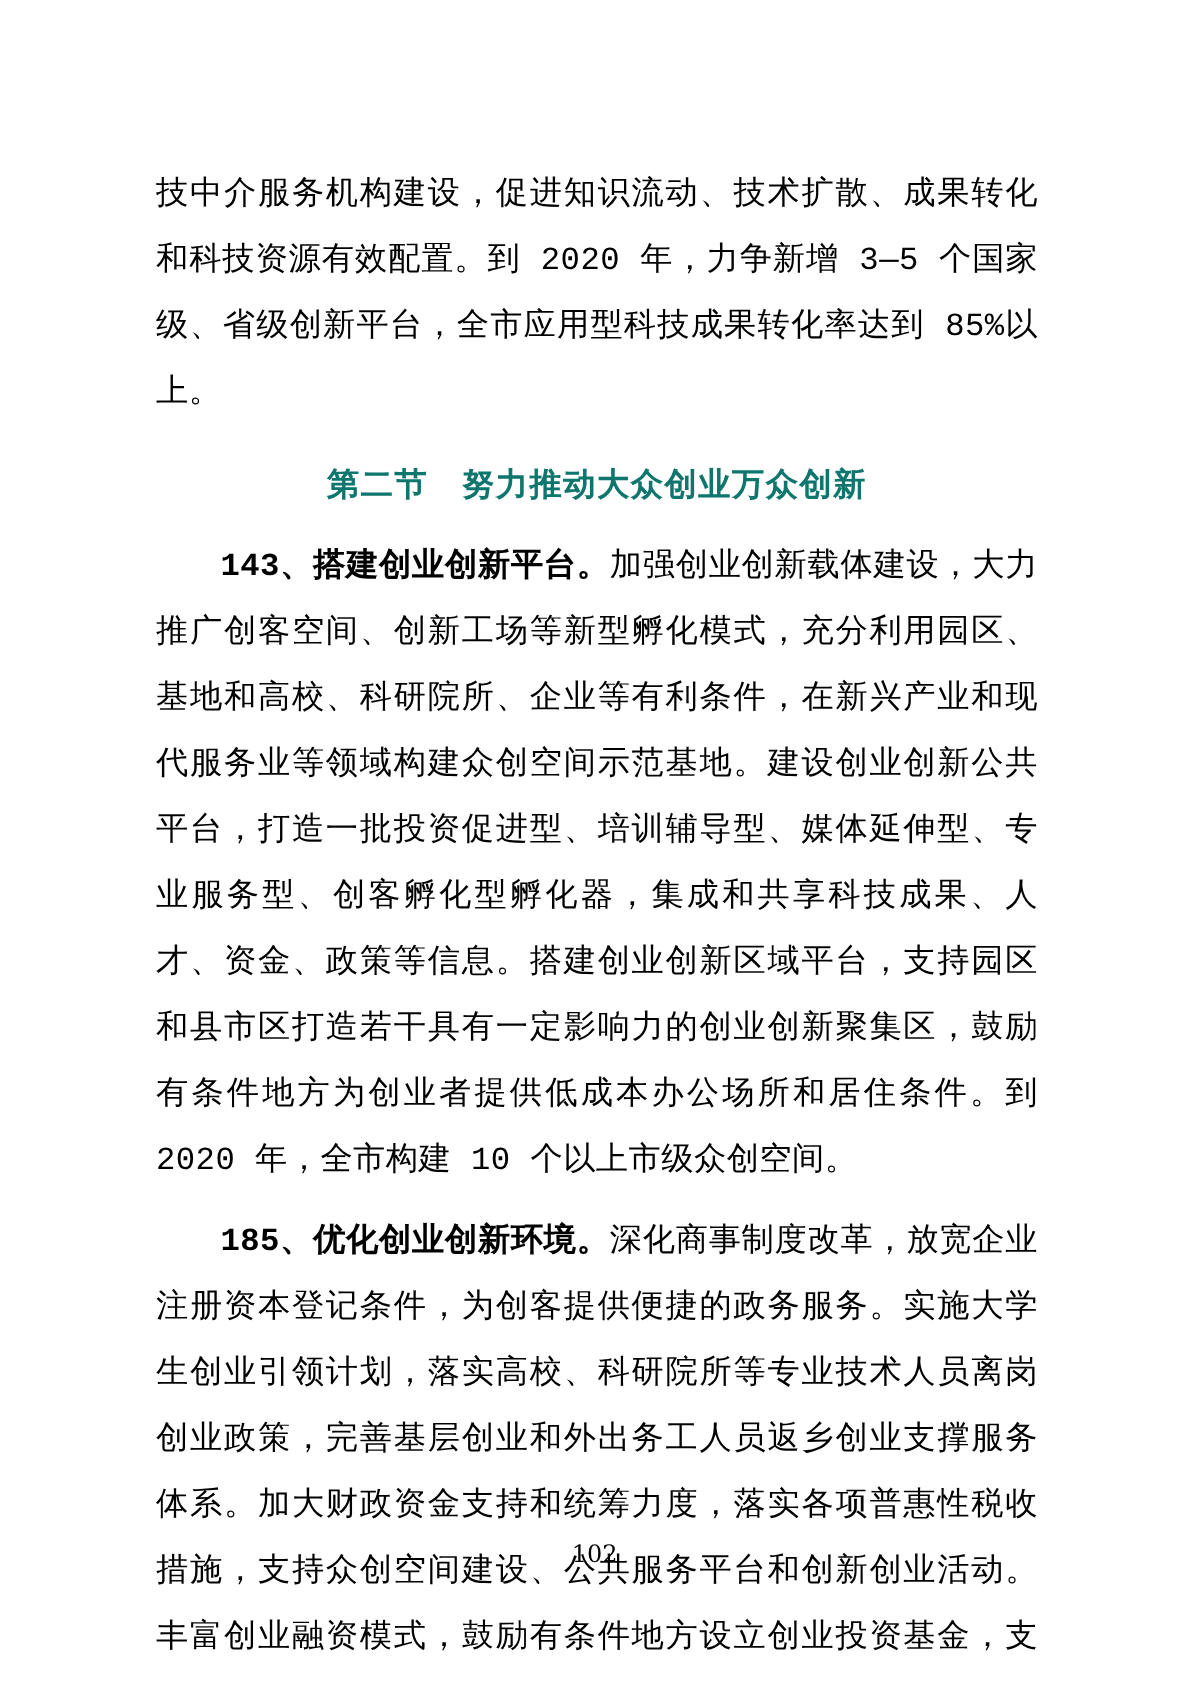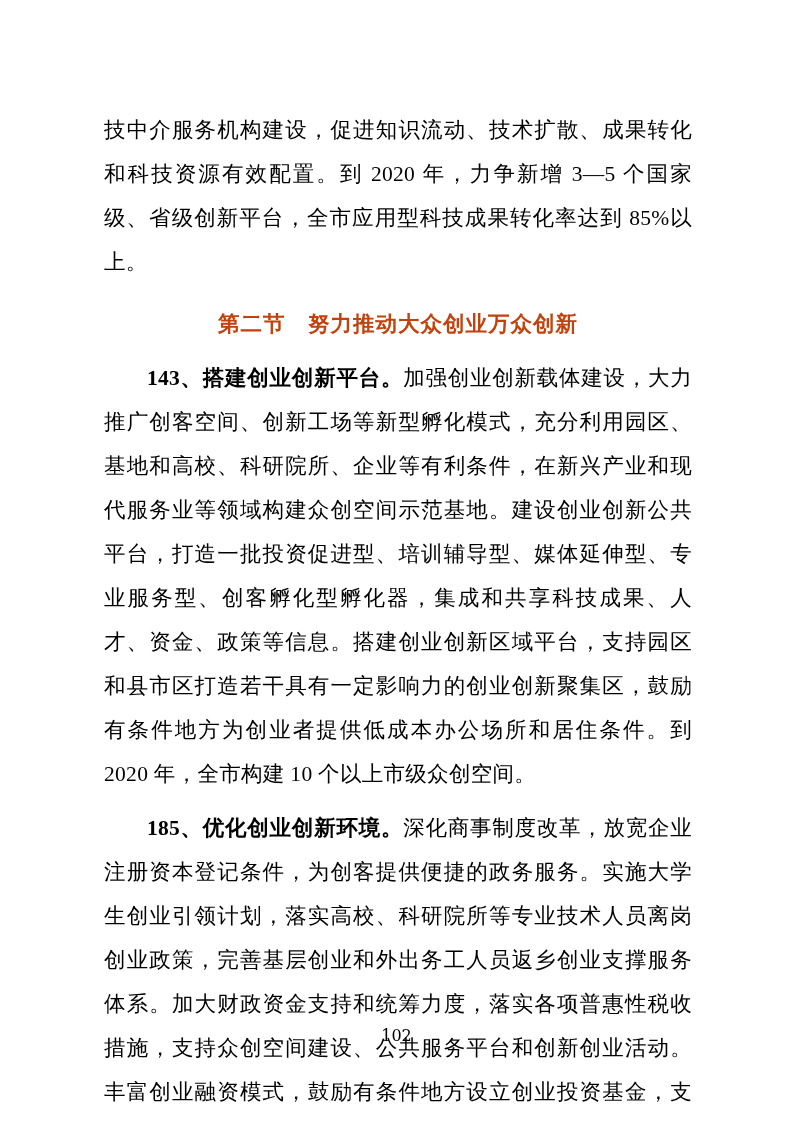--- a/index.html
+++ b/index.html
@@ -16,39 +16,39 @@
     box-sizing: border-box;
     overflow: hidden;
   }
   .content {
     position: absolute;
     left: 104px;
     top: 108px;
     width: 588px;
   }
   .para {
-    font-family: Liberation Serif, serif;
+    font-family: Liberation Mono, monospace;
     font-size: 21.5px;
     line-height: 44px;
     color: #000000;
     text-align: justify;
     text-justify: inter-ideograph;
     margin: 0;
     letter-spacing: 0.3px;
   }
   .para.indent {
     text-indent: 43px;
   }
   .section-title {
     font-family: "DejaVu Serif", "Liberation Serif", serif;
     font-size: 21.5px;
     line-height: 44px;
     font-weight: bold;
     text-align: center;
-    color: #c2410c;
+    color: #0f766e;
     margin: 18px 0 10px 0;
     letter-spacing: 1px;
   }
   .lead {
     font-weight: bold;
     margin-top: 24px;
   }
   .gap {
     height: 10px;
   }

